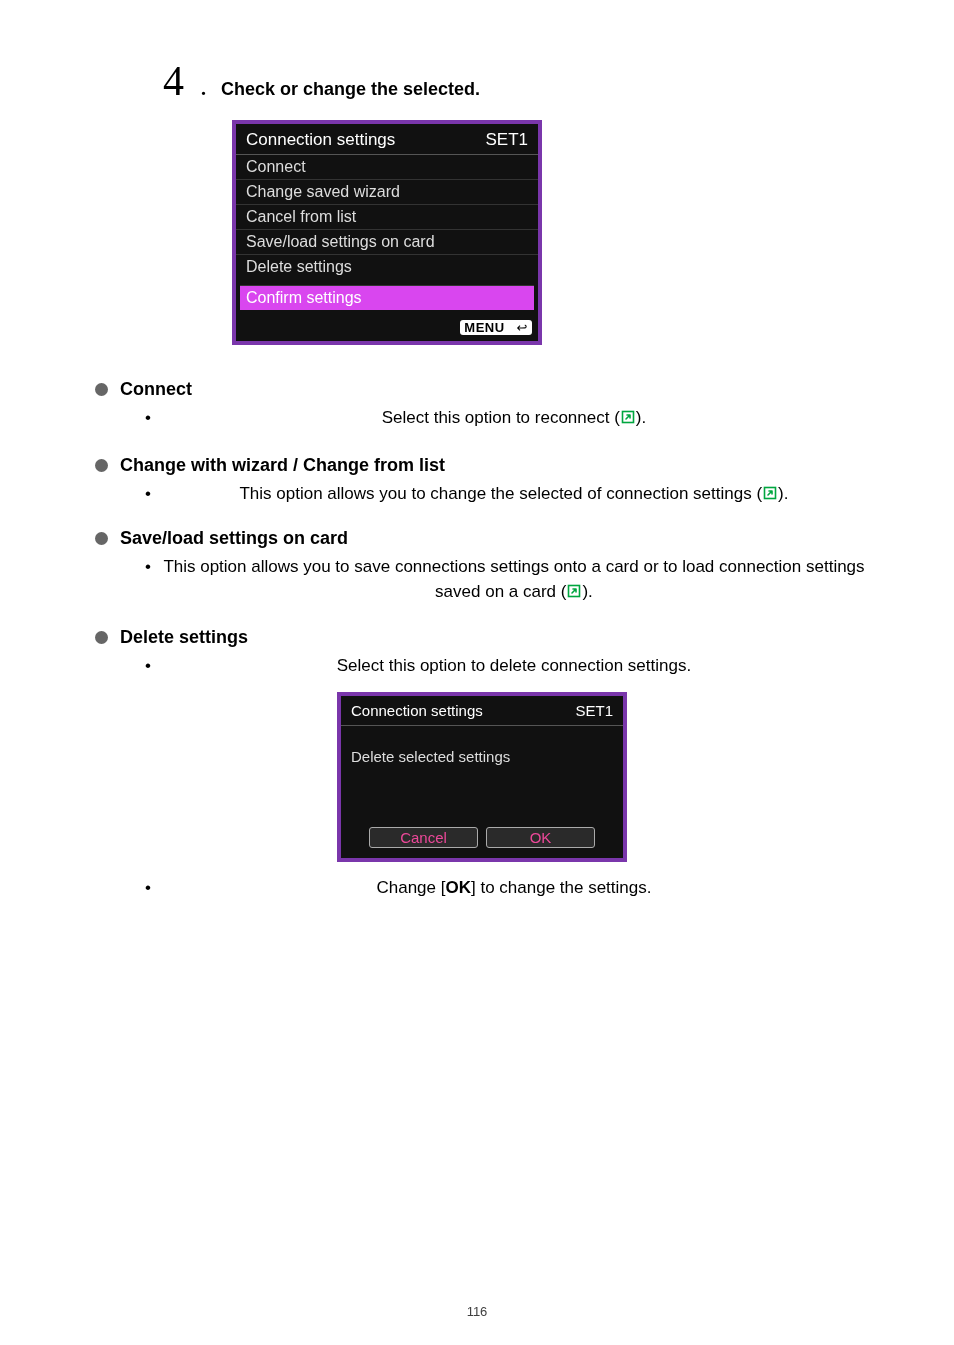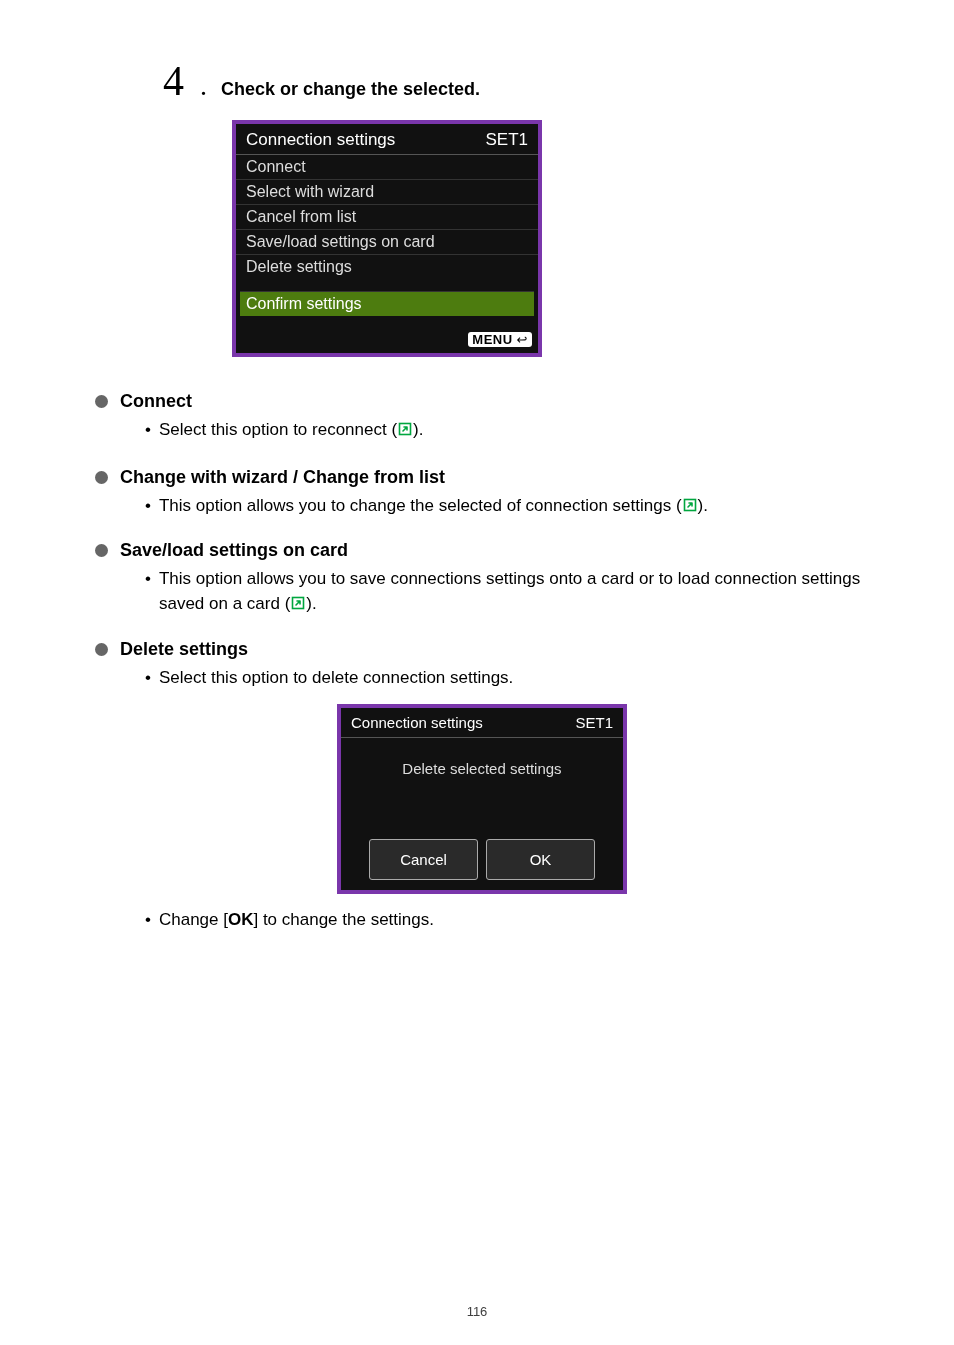--- a/index.html
+++ b/index.html
@@ -58,34 +58,34 @@
     color: #fff;
   }
   .scr-row {
     padding: 3px 10px;
     font-size: 16px;
     color: #ddd;
     border-top: 1px solid #333;
   }
   .scr-row:first-child { border-top: none; }
   .scr-row.purple {
-    background: #4d7c0f;
+    background: #d946ef;
     color: #fff;
     padding: 3px 6px;
-    margin: 12px 4px;
+    margin: 6px 4px;
   }
   .scr-footer {
     display: flex;
     justify-content: flex-end;
     padding: 4px 6px 6px 6px;
   }
   .menu-btn {
     display: inline-flex;
     align-items: center;
-    gap: 4px;
+    gap: 12px;
     background: #fff;
     color: #000;
     border-radius: 3px;
     padding: 0px 4px;
     font-size: 13px;
     font-weight: bold;
     letter-spacing: 0.5px;
   }
   .back-arrow {
     font-weight: normal;
@@ -118,21 +118,21 @@
     display: flex;
     align-items: flex-start;
     margin: 6px 0;
     font-size: 17px;
     line-height: 1.45;
   }
   .dot {
     margin-right: 8px;
     line-height: 1.4;
   }
-  .sub-text { flex: 1; }
+  .sub-text { flex: 1; text-align: center; }
   .link-icon {
     display: inline-flex;
     vertical-align: -2px;
   }
   .link-icon svg { display: block; }
 
   
   .screen2 {
     width: 290px;
     background: #111;
@@ -143,37 +143,36 @@
   }
   .scr2-header {
     display: flex;
     justify-content: space-between;
     padding: 6px 10px 6px 10px;
     font-size: 15px;
     color: #fff;
   }
   .scr2-body {
     padding: 22px 10px 62px 10px;
-    text-align: center;
     font-size: 15px;
     color: #ddd;
     border-top: 1px solid #555;
   }
   .scr2-btnrow {
     display: flex;
     gap: 8px;
     padding: 0 28px 10px 28px;
   }
   .cam-btn {
     flex: 1;
     text-align: center;
-    padding: 11px 0;
+    padding: 1px 0;
     border: 1px solid #aaa;
     border-radius: 3px;
-    color: #ffffff;
+    color: #ec4899;
     font-size: 15px;
     background: #2a2a2a;
   }
 
   .page-num {
     position: absolute;
     left: 0; right: 0;
     bottom: 26px;
     text-align: center;
     font-size: 13px;
@@ -191,21 +190,21 @@
     <span class="step-title">Check or change the selected.</span>
   </div>
 
   <div class="screen">
     <div class="scr-header">
       <span>Connection settings</span>
       <span>SET1</span>
     </div>
     <div>
       <div class="scr-row">Connect</div>
-      <div class="scr-row">Select with wizard</div>
+      <div class="scr-row">Change saved wizard</div>
       <div class="scr-row">Cancel from list</div>
       <div class="scr-row">Save/load settings on card</div>
       <div class="scr-row">Delete settings</div>
       <div class="scr-row purple">Confirm settings</div>
     </div>
     <div class="scr-footer">
       <span class="menu-btn">
         <span>MENU</span>
         <span class="back-arrow">↩</span>
       </span>

